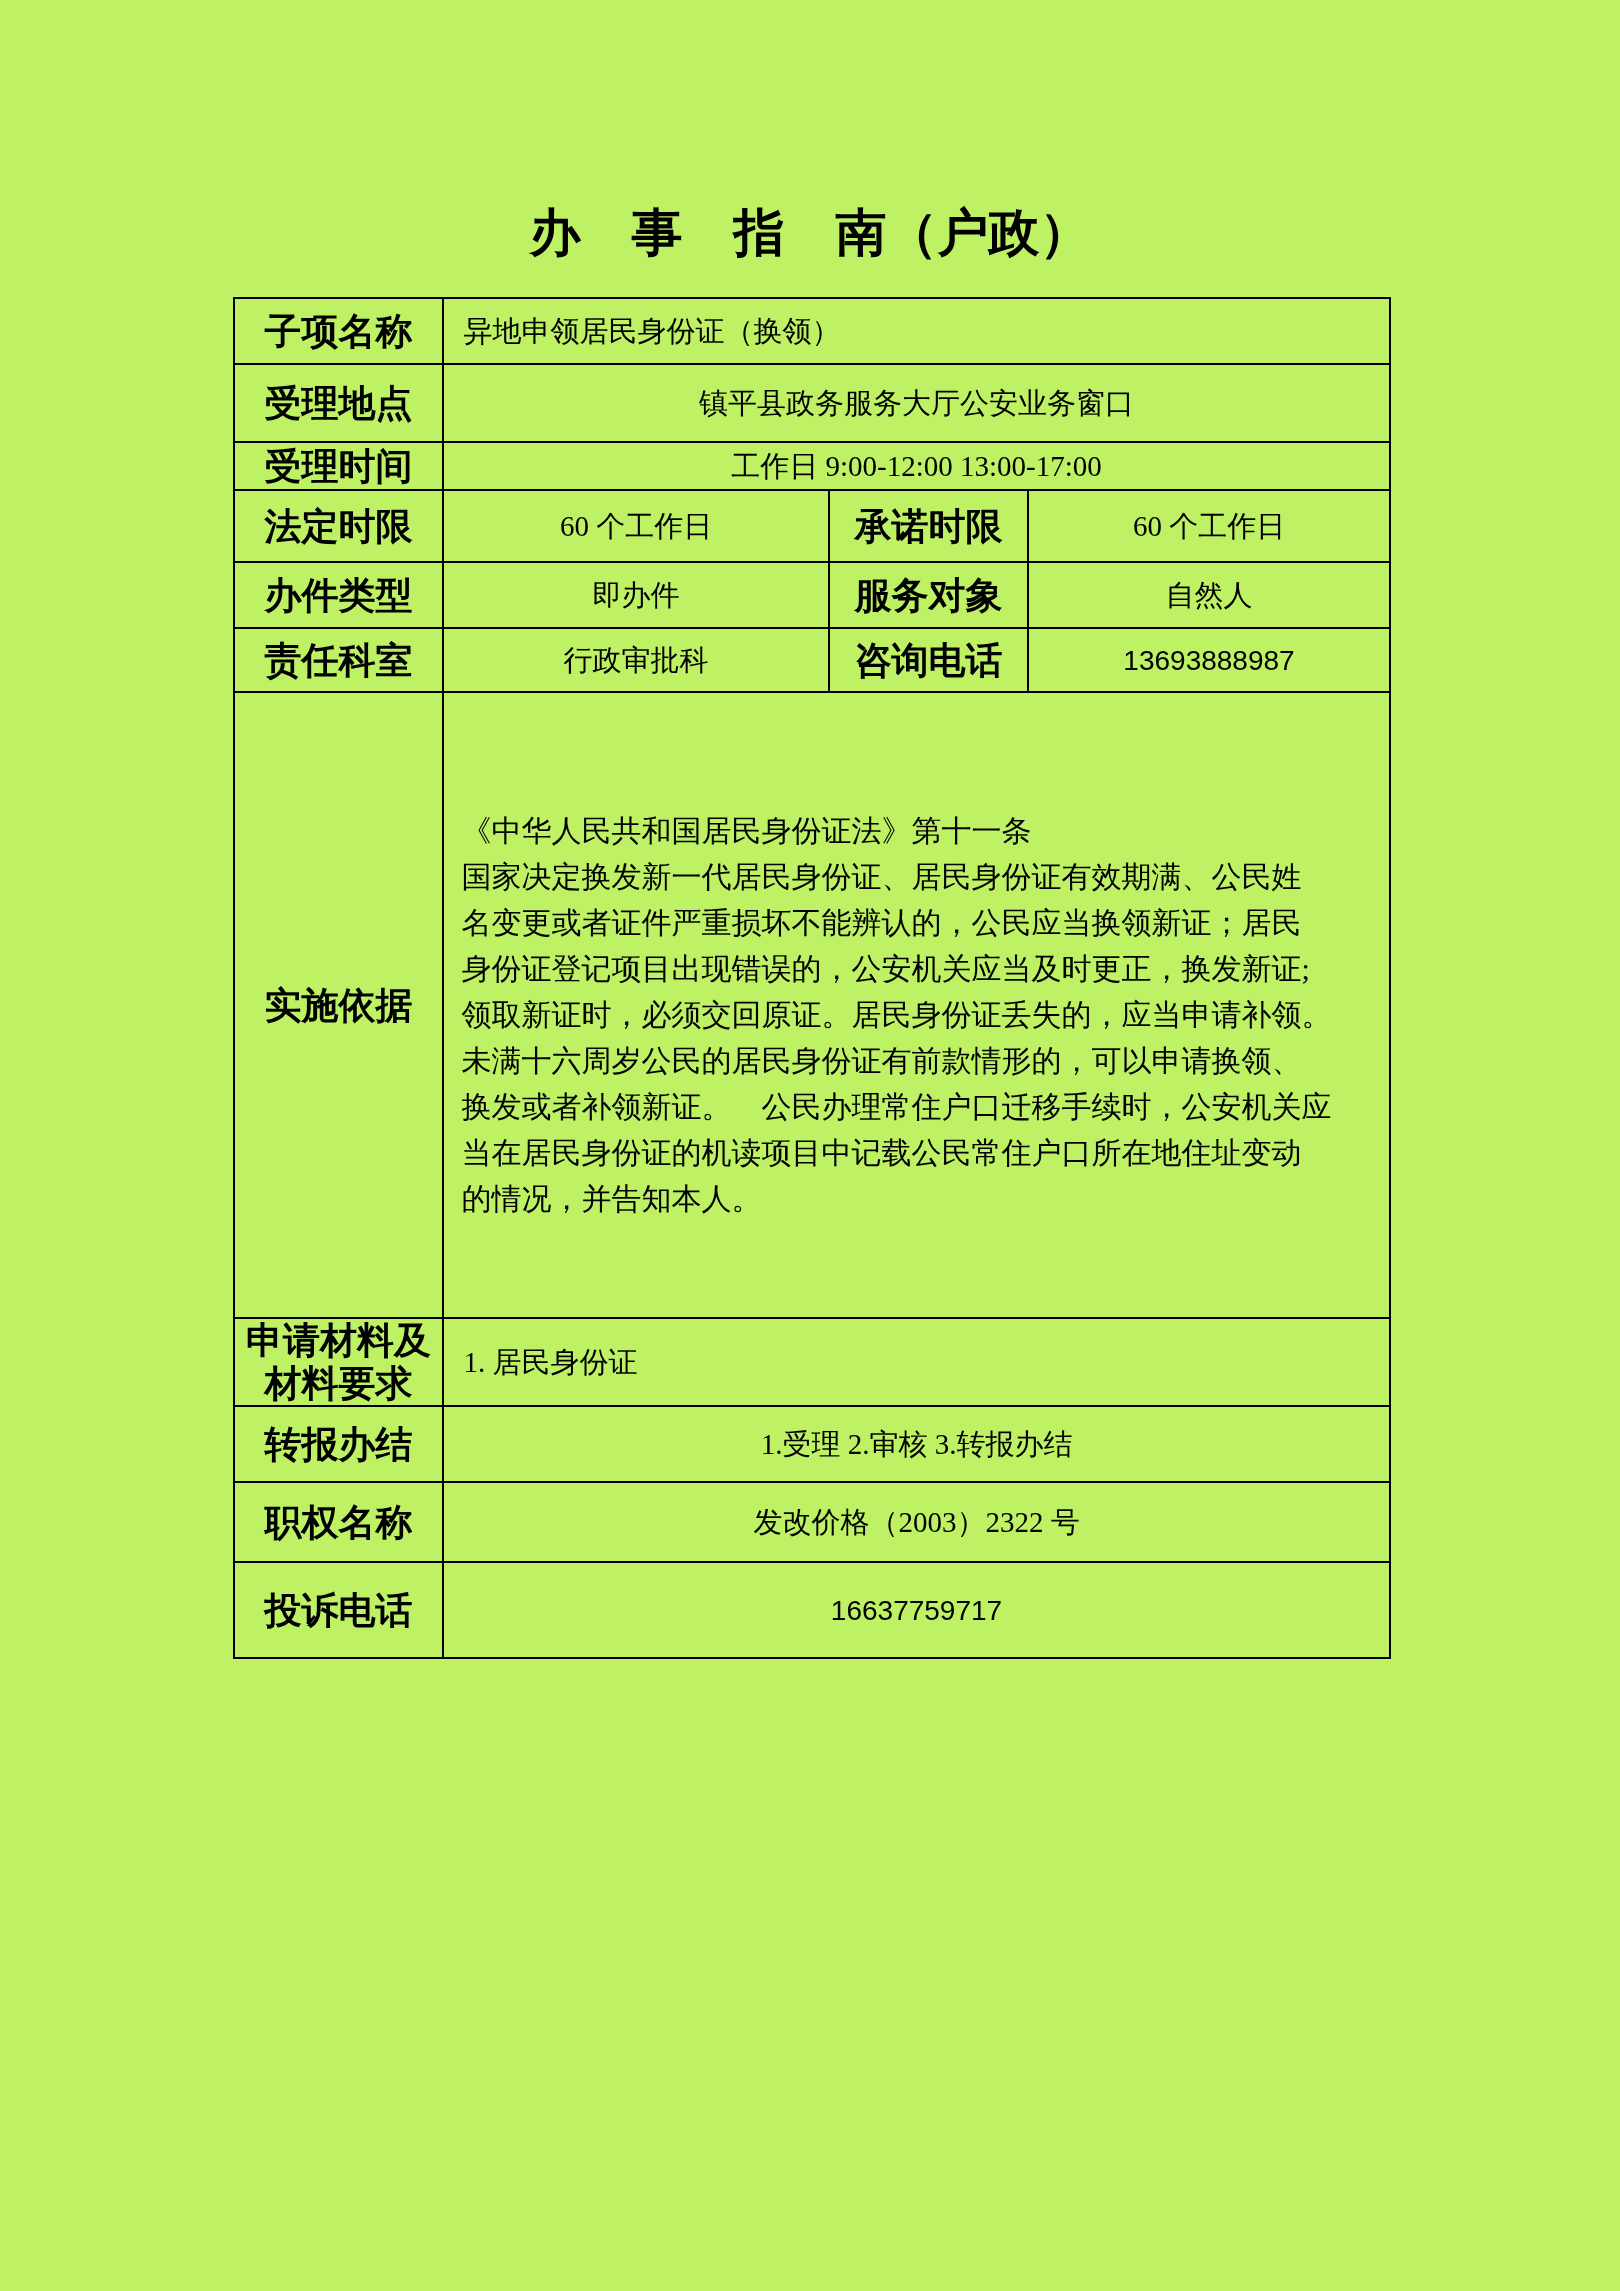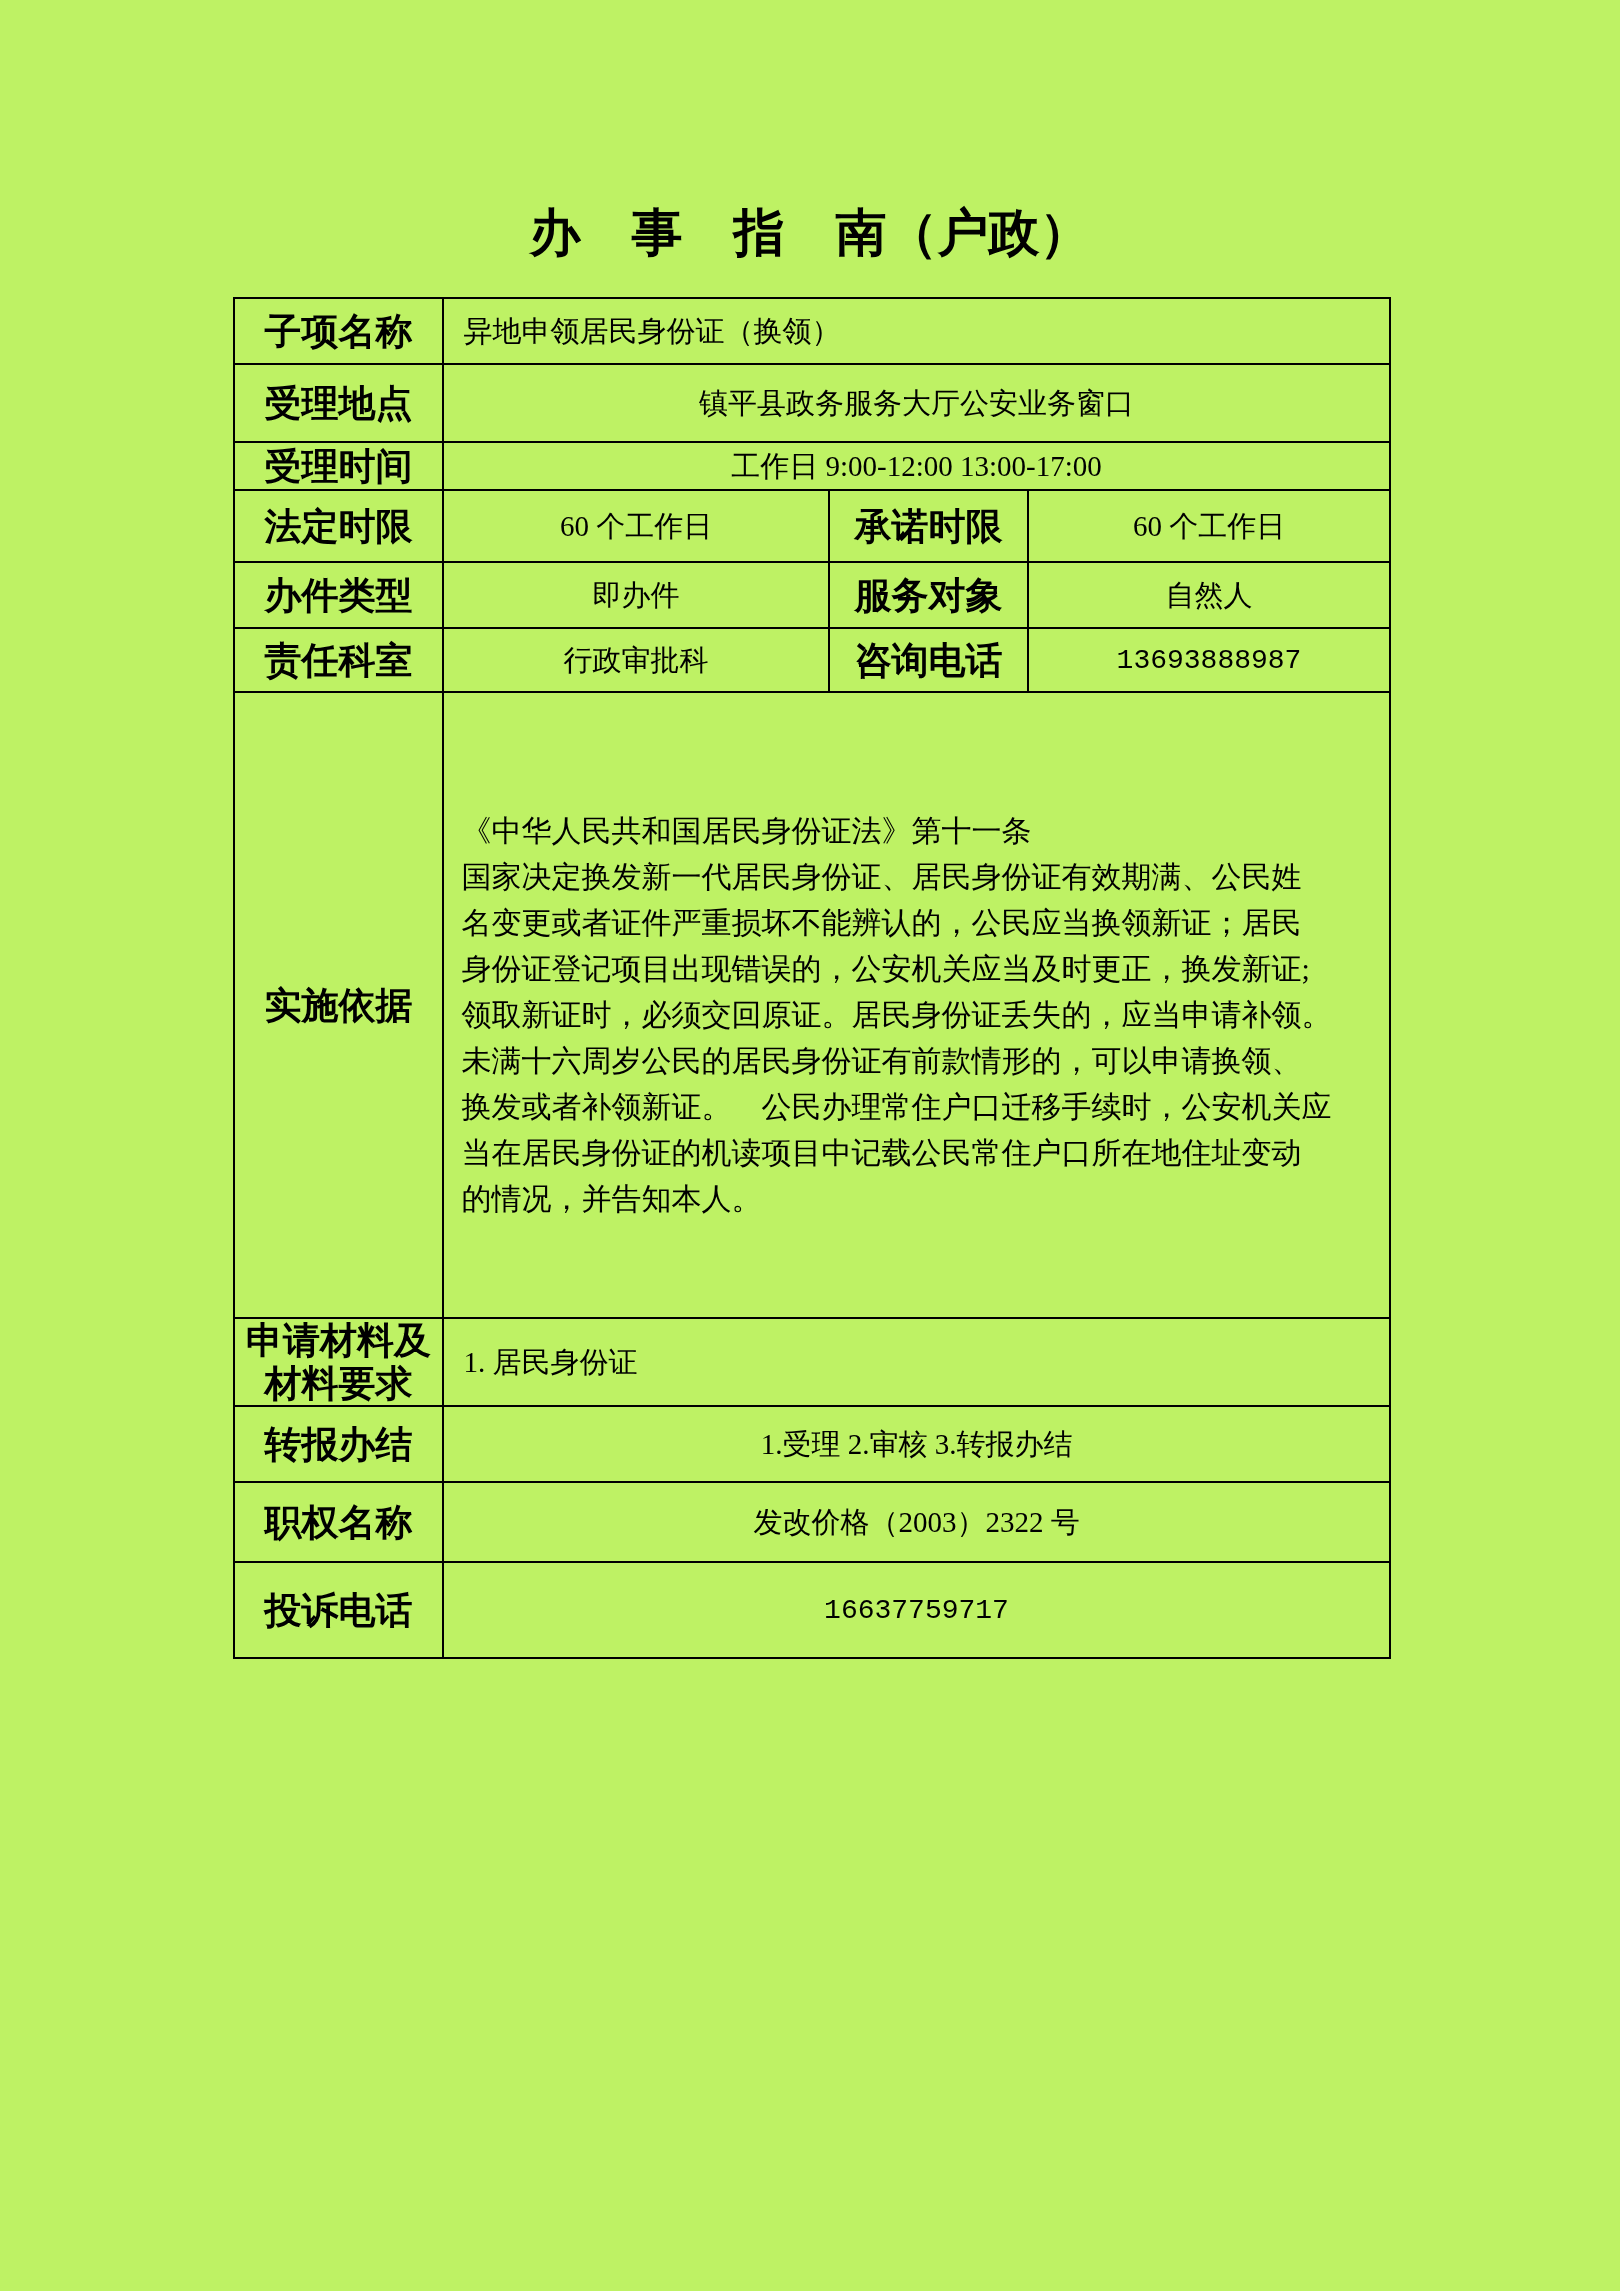--- a/index.html
+++ b/index.html
@@ -61,21 +61,21 @@
     font-size:30px;
     line-height:46px;
     padding-left:17.6px;
     padding-right:11.8px;
     padding-top:19.6px;
     text-align:left;
     white-space:pre-line;
     vertical-align:middle;
   }
   td.val.num{
-    font-family:Liberation Mono, monospace;
+    font-family:Liberation Sans, sans-serif;
     font-size:28px;
   }
 </style>
 </head>
 <body>
 
 <div class="page">
 
   <h1 class="title">办　事　指　南（户政）</h1>
 

